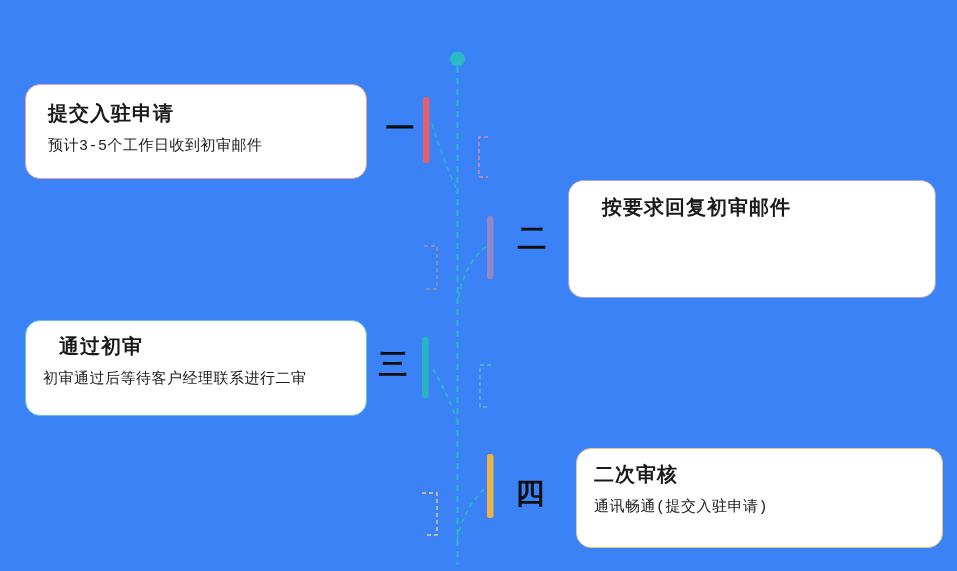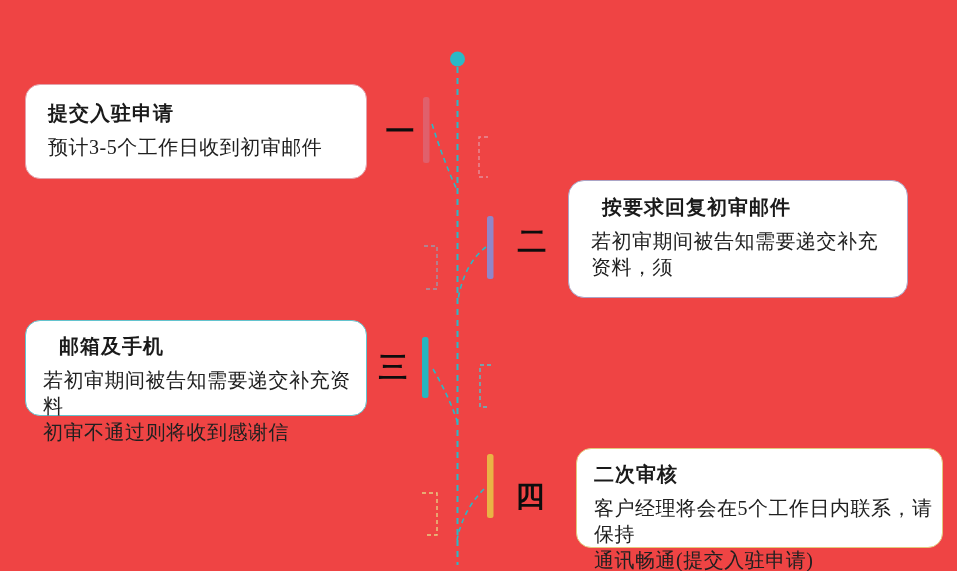--- a/index.html
+++ b/index.html
@@ -1,40 +1,40 @@
 <!DOCTYPE html>
 <html style="--trunk: #2ab9c6; --ink: #1a1a1a; --step1_bar: #e0606c; --step1_border: #e2a2ab; --step1_bracket: #e58f99; --step2_bar: #9186c8; --step2_border: #aba4c6; --step2_bracket: #9c98a8; --step3_bar: #27b5bf; --step3_border: #63c3ce; --step3_bracket: #55c1cc; --step4_bar: #e9b345; --step4_border: #e3c97e; --step4_bracket: #e6cd82;"><head>
 <meta charset="utf-8">
 <style>
   html,body{margin:0;padding:0;background:#ffffff;}
   .canvas{
     position:relative;
     width:957px;height:571px;
-    background:#ef4444;
-    font-family:Liberation Serif, serif;
+    background:#3b82f6;
+    font-family:Liberation Mono, monospace;
     overflow:hidden;
     color:var(--ink,#1a1a1a);
   }
   svg.artwork{position:absolute;left:0;top:0;z-index:1;}
   .box{
     position:absolute;z-index:2;
     background:#ffffff;
     border:1.5px solid #ccc;
     border-radius:15px;
     box-sizing:border-box;
   }
   .box-title{
     font-size:20px;font-weight:bold;color:var(--ink,#141414);
     margin-bottom:7px;letter-spacing:1px;
   }
   .box-line{
-    font-size:20px;color:#202020;line-height:26px;letter-spacing:0.5px;
+    font-size:15px;color:#202020;line-height:26px;letter-spacing:0.5px;
   }
   .box1{left:25px;top:84px;width:342px;height:95px;padding:15px 10px 0 22px;border-color:var(--step1_border);}
-  .box2{left:568px;top:180px;width:340px;height:118px;padding:13px 10px 0 22px;border-color:var(--step2_border);border-radius:16px;}
+  .box2{left:568px;top:180px;width:368px;height:118px;padding:13px 10px 0 22px;border-color:var(--step2_border);}
   .box3{left:25px;top:320px;width:342px;height:96px;padding:12px 10px 0 17px;border-color:var(--step3_border);}
   .box4{left:576px;top:448px;width:367px;height:100px;padding:12px 0 0 17px;border-color:var(--step4_border);}
   .box2 .box-title{padding-left:11px;}
   .box3 .box-title{padding-left:16px;}
   .numeral{
     position:absolute;z-index:2;
     width:34px;height:34px;
     font-size:29px;font-weight:900;color:#0d0d0d;
     text-align:center;line-height:34px;
   }
@@ -71,31 +71,28 @@
   </svg>
 
   <div class="box box1">
     <div class="box-title">提交入驻申请</div>
     <div class="box-line">预计3-5个工作日收到初审邮件</div>
   </div>
   <div class="numeral num1">一</div>
 
   <div class="box box2">
     <div class="box-title">按要求回复初审邮件</div>
-    <div class="box-line">若初审期间被告知需要递交补充资料，须</div>
   </div>
   <div class="numeral num2">二</div>
 
   <div class="box box3">
-    <div class="box-title">邮箱及手机</div>
-    <div class="box-line">若初审期间被告知需要递交补充资料</div>
-    <div class="box-line">初审不通过则将收到感谢信</div>
+    <div class="box-title">通过初审</div>
+    <div class="box-line">初审通过后等待客户经理联系进行二审</div>
   </div>
   <div class="numeral num3">三</div>
 
   <div class="box box4">
     <div class="box-title">二次审核</div>
-    <div class="box-line">客户经理将会在5个工作日内联系，请保持</div>
     <div class="box-line">通讯畅通(提交入驻申请)</div>
   </div>
   <div class="numeral num4">四</div>
 
 </div>
 
 </body></html>

